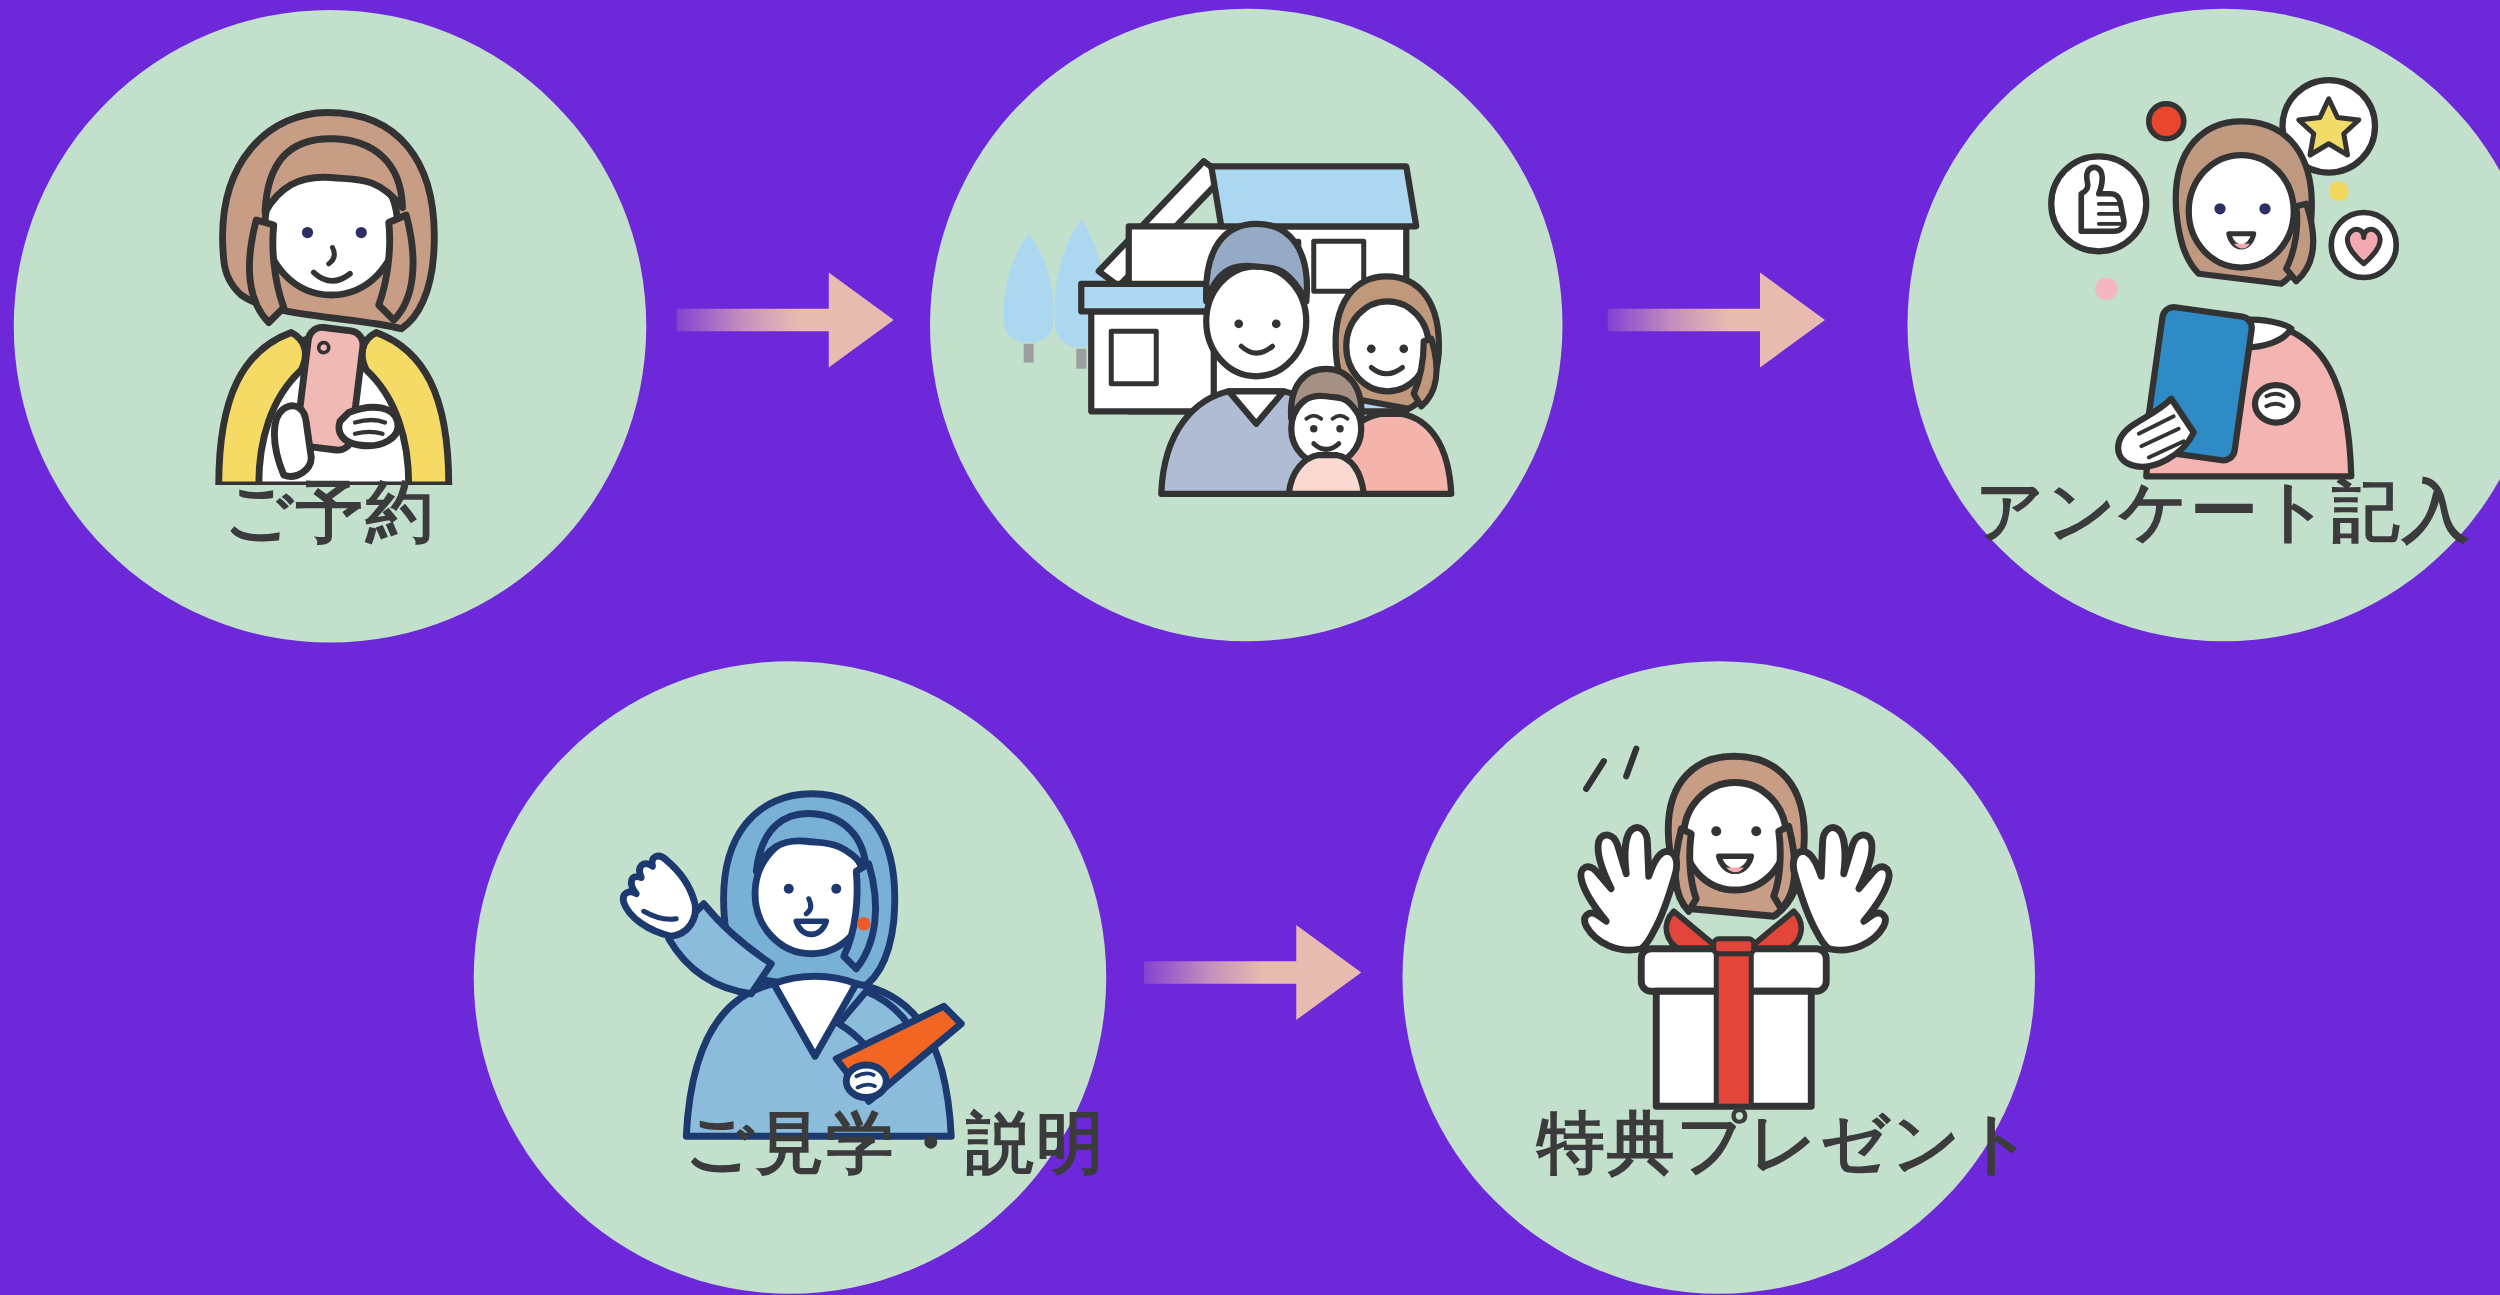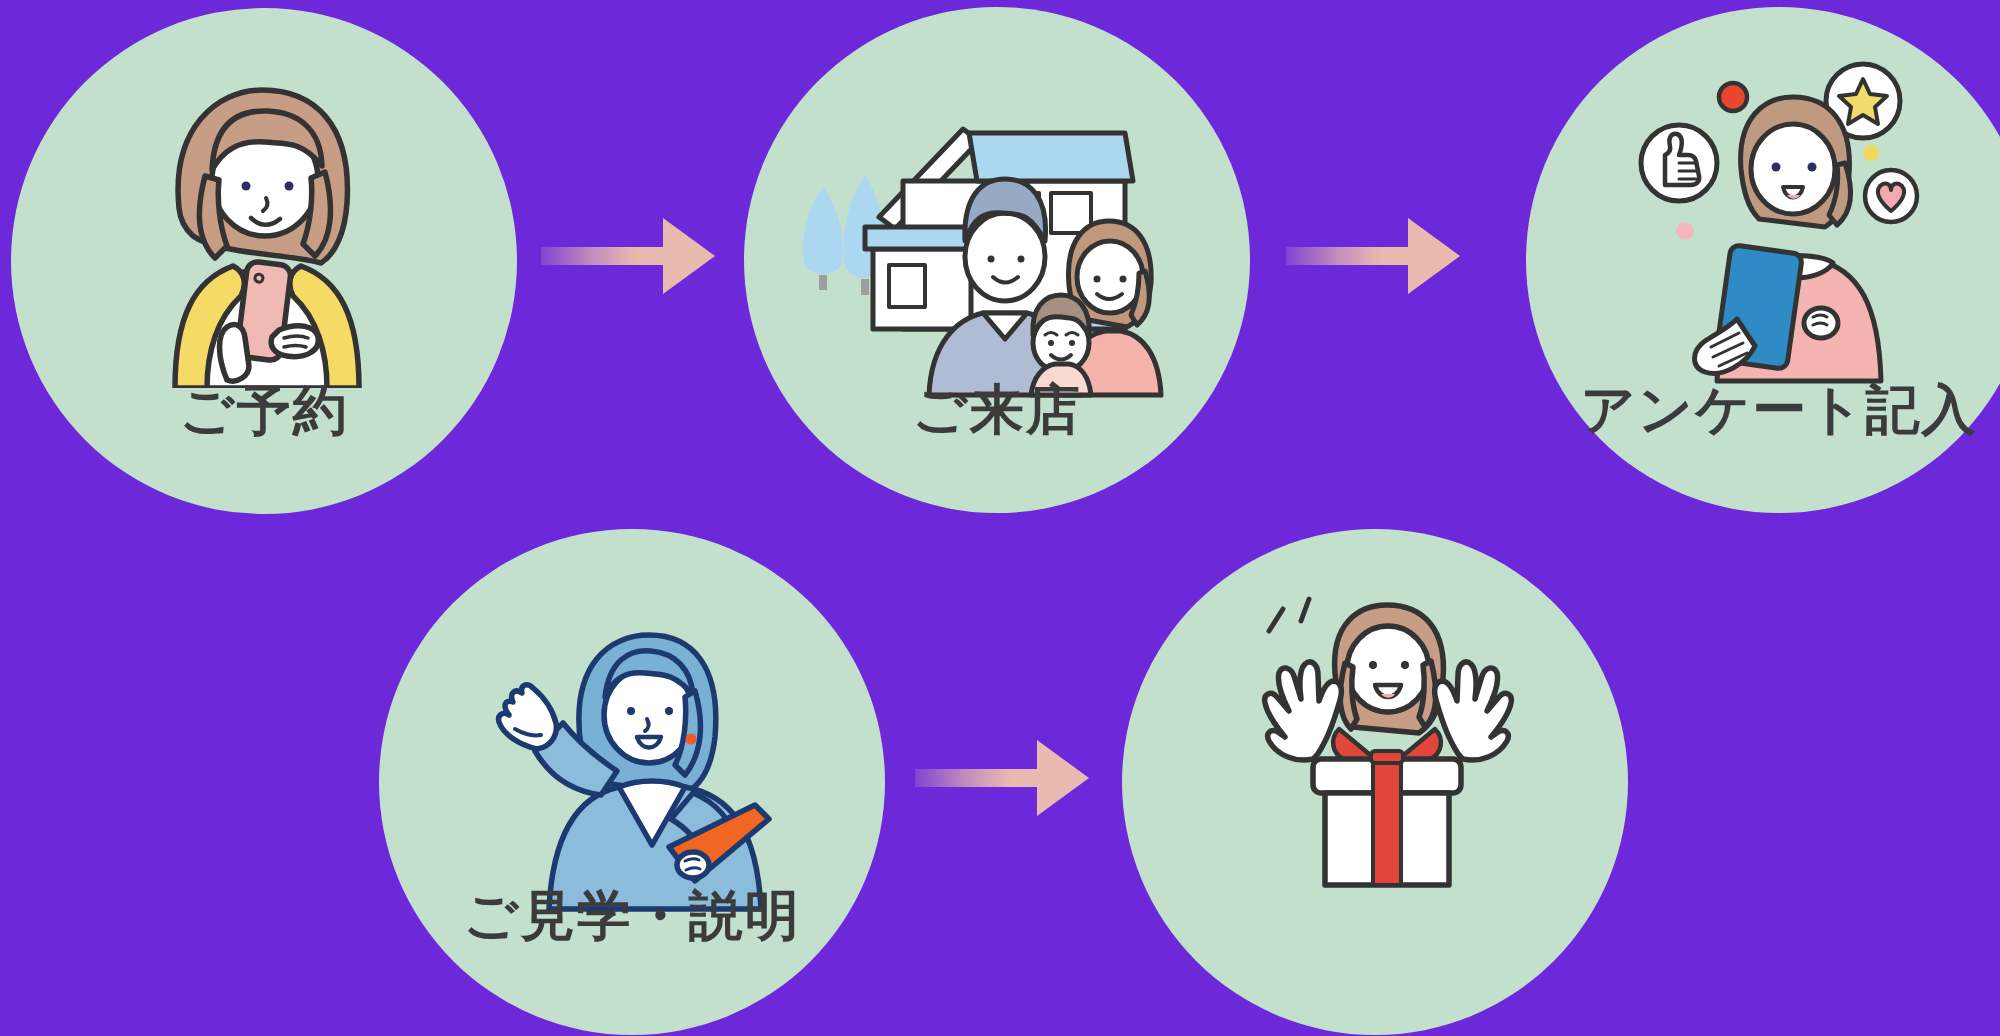--- a/index.html
+++ b/index.html
@@ -20,21 +20,21 @@
     position:absolute;left:0;width:100%;
     text-align:center;
     font-size:54px;
     font-weight:700;
     color:#3b3b3b;
     letter-spacing:2px;
     line-height:58px;
     white-space:nowrap;
   }
   .row1 .step-label{top:378px;}
-  .row2 .step-label{top:362px;}
+  .row2 .step-label{top:362px;text-align:right;}
   .illus{position:absolute;}
   .illus *{stroke-linecap:round;stroke-linejoin:round;}
   .flow-arrow{position:absolute;width:174px;height:78px;}
 </style>
 </head>
 <body>
 
 <div class="canvas">
 
   <svg width="0" height="0" style="position:absolute" aria-hidden="true">
@@ -120,21 +120,20 @@
       <g fill="none" stroke="#333" stroke-width="5">
         <ellipse cx="284" cy="254" rx="28" ry="29" fill="#fff"></ellipse>
         <path d="M256,246 C254,218 268,206 284,206 C300,206 314,219 312,246 C300,226 296,230 284,228 C270,226 262,232 256,246 Z" fill="#a59084"></path>
         <circle cx="274" cy="254" r="3" fill="#333" stroke="none"></circle>
         <circle cx="295" cy="254" r="3" fill="#333" stroke="none"></circle>
         <path d="M268,246 q6,-5 12,0 M289,246 q6,-5 12,0" stroke-width="3"></path>
         <path d="M274,266 q10,9 20,0" stroke-width="4"></path>
         <path d="M254,306 C256,288 266,277 278,275 L292,275 C304,277 312,288 314,306 Z" fill="#fad9d2"></path>
       </g>
     </svg>
-    <div class="step-label">ご来店</div>
   </div>
 
   <svg class="flow-arrow" style="left:1286px;top:217px;" viewBox="0 0 174 78">
     <polygon points="0,30 122,30 122,1 174,39 122,77 122,48 0,48" fill="url(#arrowGrad)"></polygon>
   </svg>
 
   <div class="step-circle row1" style="left:1526px;top:7px;">
     <svg class="illus" style="left:73px;top:44px;" width="360" height="360" viewBox="0 0 360 360">
       <g fill="none" stroke="#333" stroke-width="5">
         <g>
@@ -225,15 +224,16 @@
         <g>
           <path d="M180,196 L144,166 C134,176 137,191 150,197 Z" fill="#e2453a" stroke-width="4.5"></path>
           <path d="M204,196 L240,166 C250,176 247,191 234,197 Z" fill="#e2453a" stroke-width="4.5"></path>
           <rect x="118" y="196" width="148" height="34" rx="8" fill="#fff"></rect>
           <rect x="130" y="230" width="124" height="92" fill="#fff"></rect>
           <rect x="178" y="196" width="28" height="126" fill="#e2453a" stroke-width="4"></rect>
           <rect x="176" y="188" width="32" height="12" rx="4" fill="#e2453a" stroke-width="4"></rect>
         </g>
       </g>
     </svg>
+    <div class="step-label">特典プレゼント</div>
   </div>
 
 </div>
 
 </body></html>

